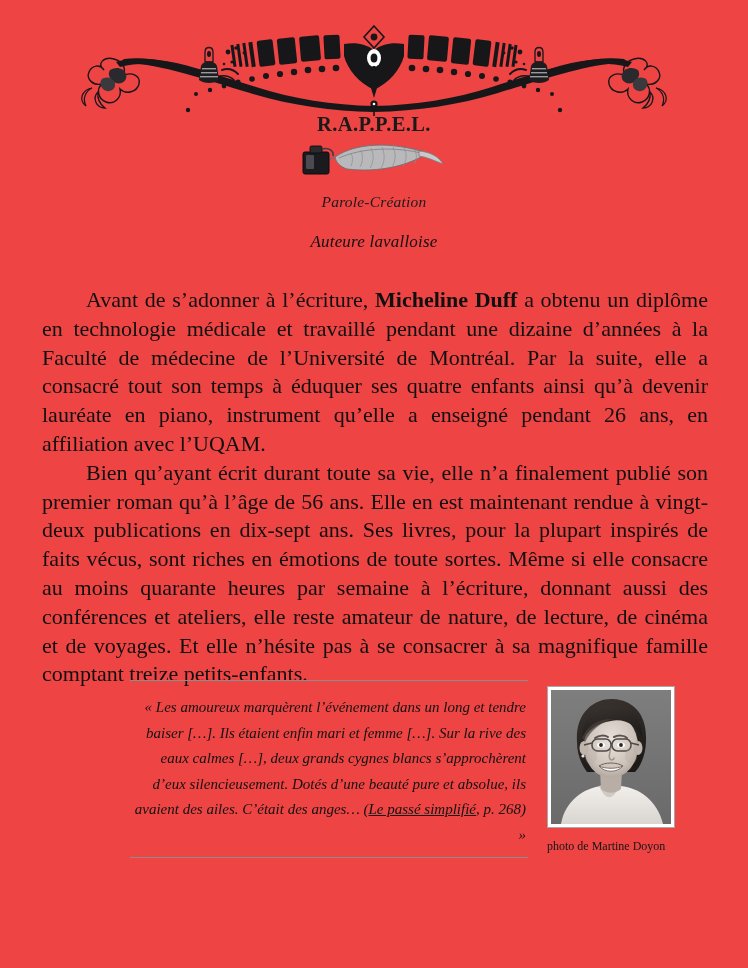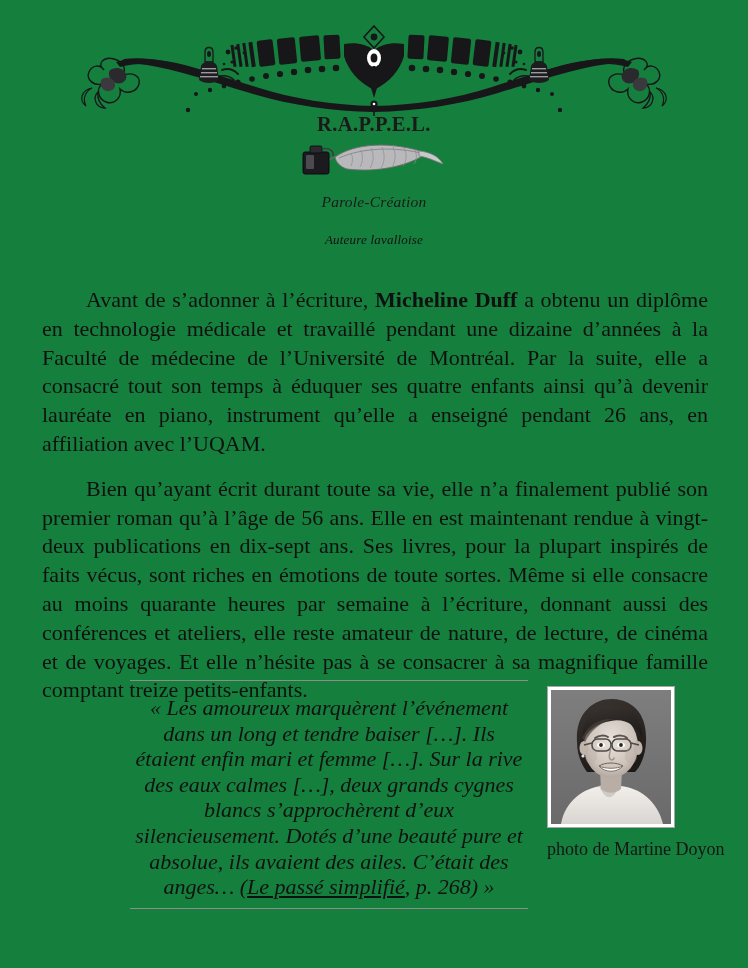--- a/index.html
+++ b/index.html
@@ -4,21 +4,21 @@
 <style>
   html, body {
     margin: 0;
     padding: 0;
     background: #ffffff;
   }
   .page {
     position: relative;
     width: 748px;
     height: 968px;
-    background: #15803d;
+    background: #ef4444;
     overflow: hidden;
     font-family: "Liberation Serif", "DejaVu Serif", serif;
     color: #101010;
   }
 
   
   .masthead {
     position: absolute;
     left: 0;
     top: 18px;
@@ -59,60 +59,60 @@
   }
 
   
   .subtitle {
     position: absolute;
     left: 0;
     top: 232px;
     width: 748px;
     text-align: center;
     font-style: italic;
-    font-size: 13px;
+    font-size: 17px;
     letter-spacing: 0.2px;
   }
 
   
   .body-text {
     position: absolute;
     left: 42px;
     top: 286px;
     width: 666px;
   }
   .para {
     font-size: 22px;
     line-height: 28.8px;
     text-align: justify;
     text-justify: inter-word;
     text-indent: 44px;
     margin: 0;
     hyphens: none;
   }
-  .para + .para { margin-top: 16px; }
+  .para + .para { margin-top: 0px; }
   .para b { font-weight: 700; }
 
   
   .quote-wrap {
     position: absolute;
     left: 130px;
     top: 680px;
     width: 398px;
   }
   .rule {
     height: 0;
     border-top: 1.6px solid #8d8d8d;
     width: 100%;
   }
   .quote-body {
     font-style: italic;
-    font-size: 22px;
+    font-size: 15px;
     line-height: 25.6px;
-    text-align: center;
+    text-align: right;
     padding: 14px 2px 8px 2px;
     color: #111;
   }
   .quote-body .src {
     text-decoration: underline;
   }
 
   
   .photo-col {
     position: absolute;
@@ -124,21 +124,21 @@
     width: 120px;
     height: 134px;
     border: 1px solid #a8a8a8;
     padding: 3px;
     background: #fff;
     box-sizing: content-box;
   }
   .photo-frame svg { display: block; }
   .photo-caption {
     margin-top: 11px;
-    font-size: 18px;
+    font-size: 12px;
     text-align: left;
     white-space: nowrap;
     color: #151515;
   }
 </style>
 </head>
 <body>
 
 <div class="page">
 

